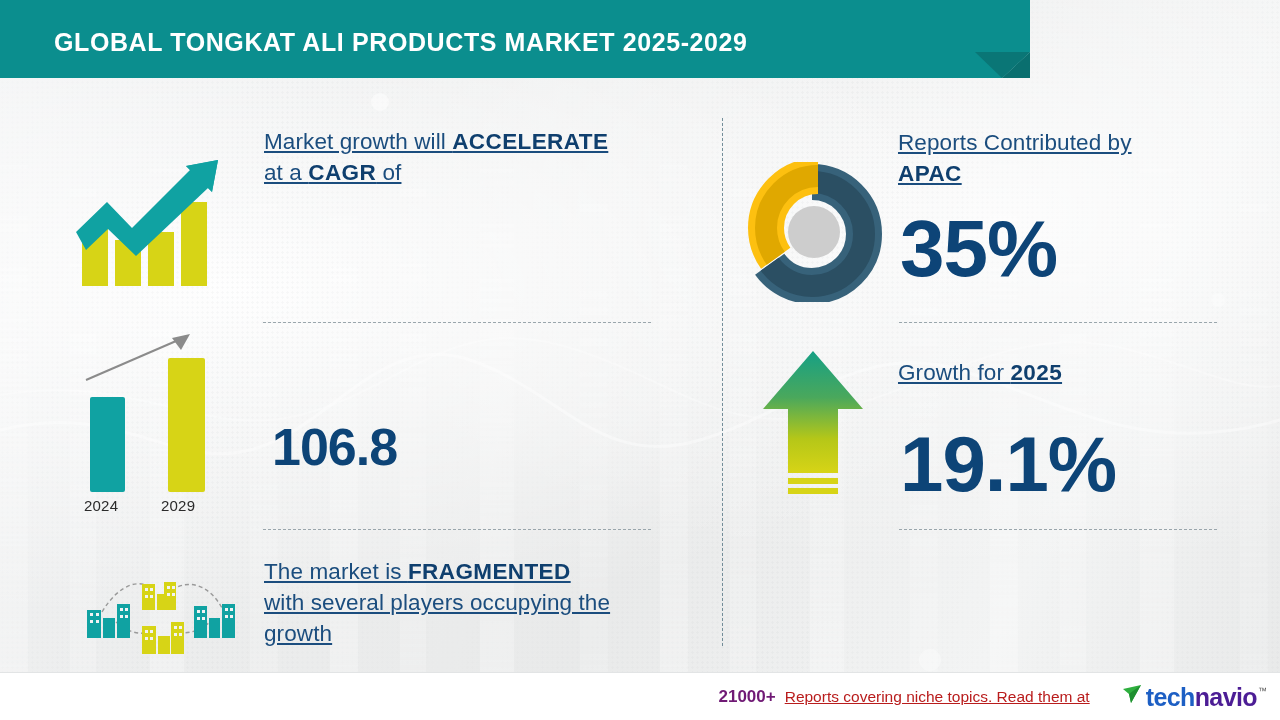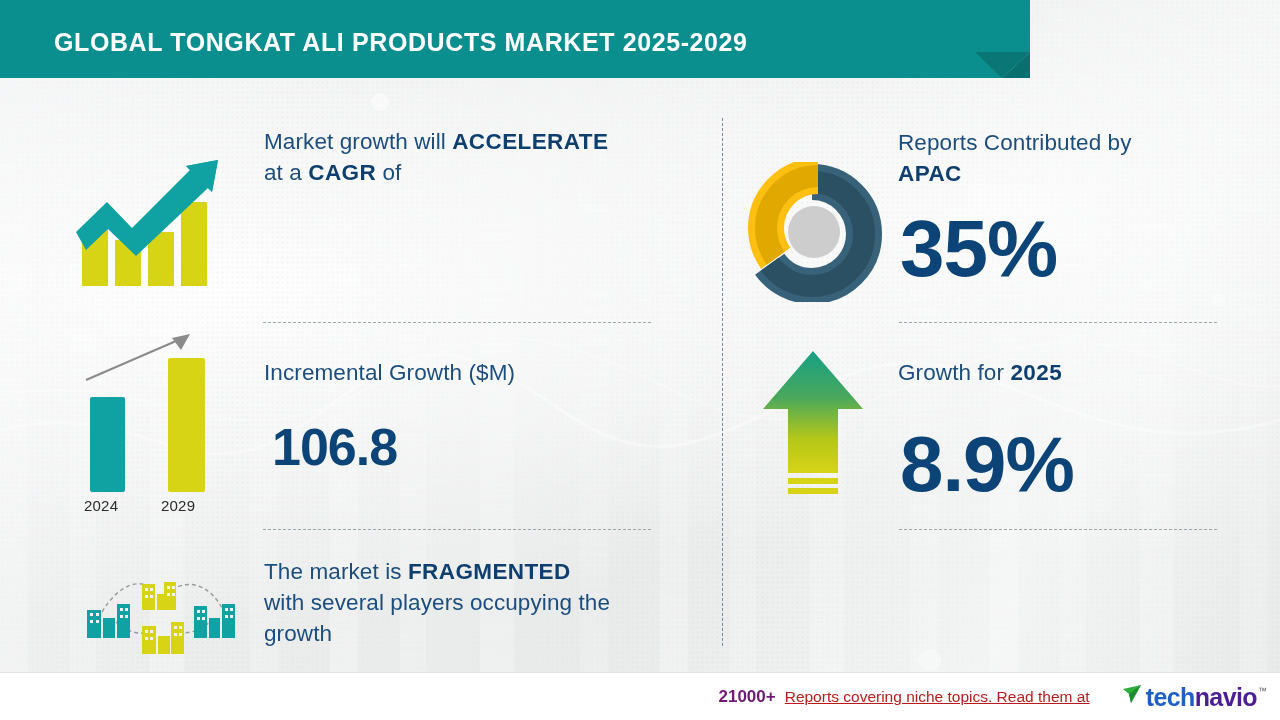--- a/index.html
+++ b/index.html
@@ -81,20 +81,21 @@
   .hdiv.r1 { left: 899px; top: 322px; width: 318px; }
   .hdiv.r2 { left: 899px; top: 529px; width: 318px; }
 
   
   .lede {
     position: absolute;
     color: #1b4d7e;
     font-size: 22.5px;
     line-height: 31px;
     letter-spacing: .1px;
+    text-decoration: underline;
   }
   .lede b { font-weight: bold; color: #0f3f6e; letter-spacing: .4px; }
   .bignum {
     position: absolute;
     color: #0d4477;
     font-weight: bold;
     letter-spacing: -1px;
     line-height: 1;
   }
 
@@ -207,21 +208,20 @@
 
   <svg class="icon ic-bars" viewBox="0 0 170 195">
     <rect x="22" y="75" width="35" height="95" rx="2" fill="#10a2a2"></rect>
     <rect x="100" y="36" width="37" height="134" rx="2" fill="#d7d416"></rect>
     <line x1="18" y1="58" x2="115" y2="16" stroke="#8b8b8b" stroke-width="2"></line>
     <polygon points="122,12 104,16 113,28" fill="#8b8b8b"></polygon>
   </svg>
   <div class="bar-label y2024">2024</div>
   <div class="bar-label y2029">2029</div>
 
-  <div class="lede b-inc">Incremental Growth ($M)</div>
   <div class="bignum n-inc">106.8</div>
 
   <svg class="icon ic-city" viewBox="0 0 175 100">
     <path d="M30,52 C48,22 70,18 82,30" fill="none" stroke="#9a9a9a" stroke-width="1.4" stroke-dasharray="4 3"></path>
     <path d="M100,30 C118,18 138,26 150,48" fill="none" stroke="#9a9a9a" stroke-width="1.4" stroke-dasharray="4 3"></path>
     <path d="M44,62 C58,74 72,76 82,70" fill="none" stroke="#9a9a9a" stroke-width="1.4" stroke-dasharray="4 3"></path>
     <path d="M100,70 C112,76 126,72 138,62" fill="none" stroke="#9a9a9a" stroke-width="1.4" stroke-dasharray="4 3"></path>
 
     <g fill="#10a2a2">
       <rect x="15" y="50" width="14" height="28"></rect>
@@ -309,21 +309,21 @@
       </linearGradient>
     </defs>
     <polygon points="55,6 105,64 80,64 80,128 30,128 30,64 5,64" fill="url(#arrGrad)"></polygon>
     <rect x="30" y="133" width="50" height="6" fill="#d7d416"></rect>
     <rect x="30" y="143" width="50" height="6" fill="#d7d416"></rect>
   </svg>
 
   <div class="lede b-2025">
     <span>Growth for </span><b>2025</b>
   </div>
-  <div class="bignum n-2025">8.9%</div>
+  <div class="bignum n-2025">19.1%</div>
 
   <div class="footer">
     <span class="footer-count">21000+</span>
     <span class="footer-text">Reports covering niche topics. Read them at</span>
     <span class="logo">
       <svg class="logo-mark" width="22" height="24" viewBox="0 0 22 24">
         <polygon points="1,7 19,3 9,21 7,12" fill="#2eaf3e"></polygon>
         <polygon points="9,21 7,12 19,3" fill="#1f8f30"></polygon>
       </svg>
       <span class="logo-tech">tech</span>

